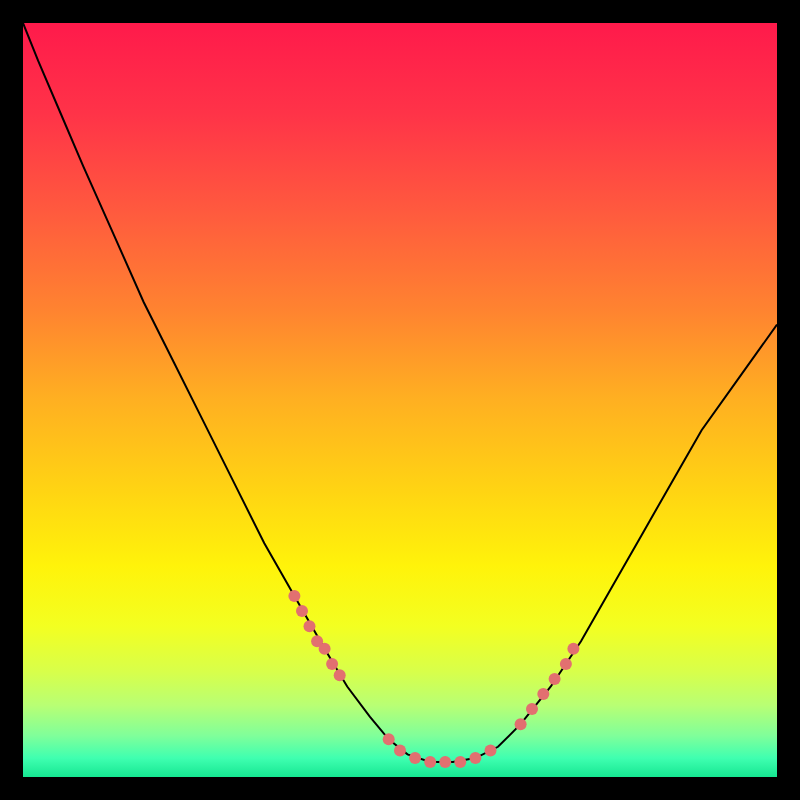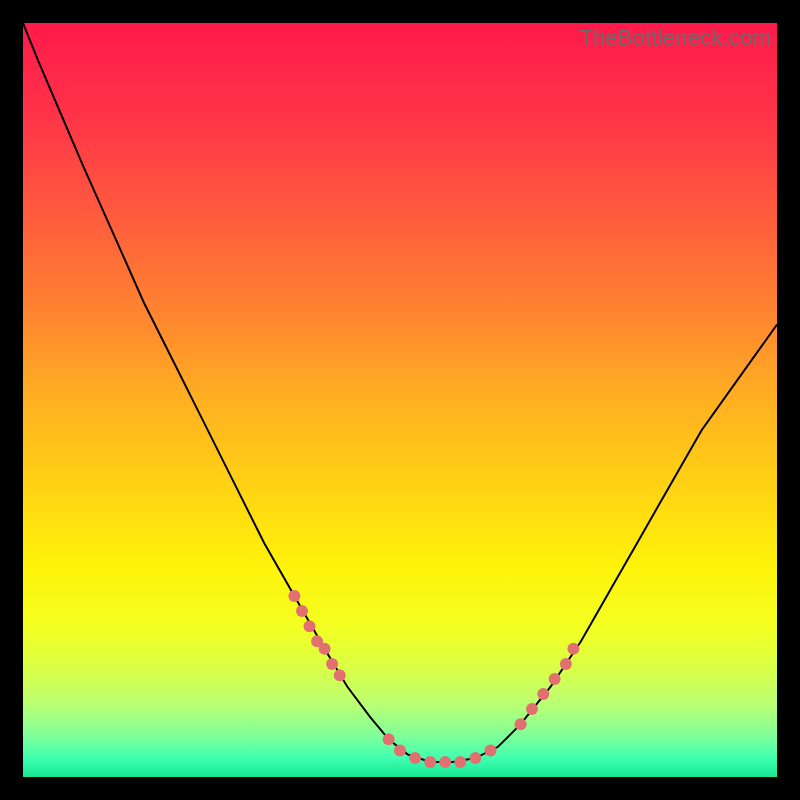--- a/index.html
+++ b/index.html
@@ -105,15 +105,14 @@
           <circle cx="509.0" cy="686.1" r="6" fill="#e27070"></circle>
           <circle cx="520.3" cy="671.1" r="6" fill="#e27070"></circle>
           <circle cx="531.6" cy="656.0" r="6" fill="#e27070"></circle>
           <circle cx="542.9" cy="640.9" r="6" fill="#e27070"></circle>
           <circle cx="550.4" cy="625.8" r="6" fill="#e27070"></circle>
         </g>
     </svg>
 
   </div>
 
-  <div class="watermark">TheBottleneck.com</div>
 
 </div>
 
 </body></html>

